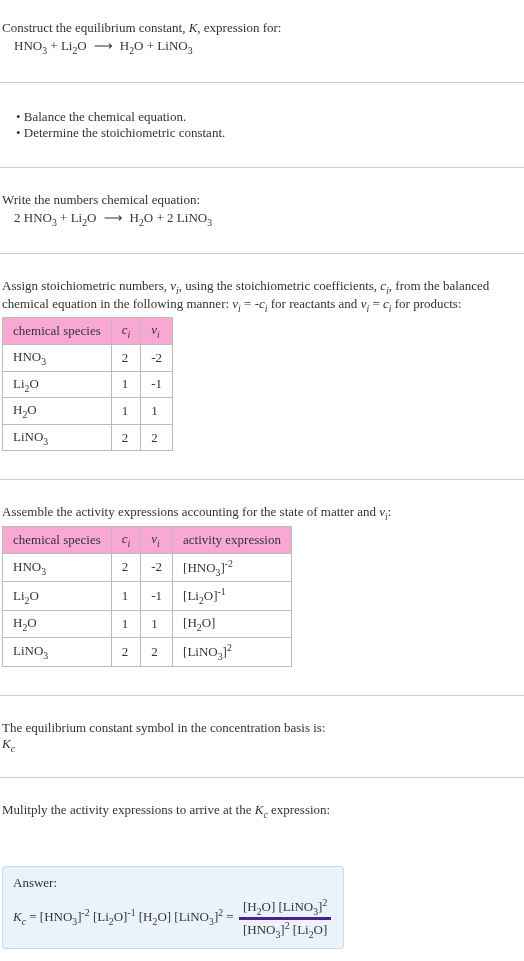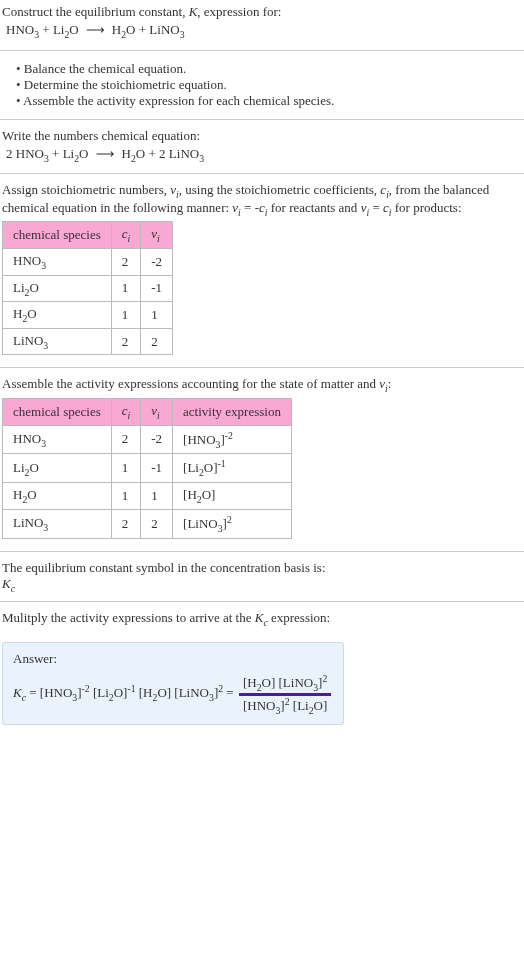--- a/index.html
+++ b/index.html
@@ -5,30 +5,30 @@
     body {
       font-family: Georgia, 'Times New Roman', serif;
       font-size: 13px;
       color: #333;
       margin: 0;
       padding: 0;
       width: 524px;
       background: #fff;
     }
     .section {
-      padding: 4px 2px;
+      padding: 20px 2px;
     }
     .hr {
       border: none;
       border-top: 1px solid #ccc;
       margin: 4px 0;
     }
     .equation {
       font-size: 13px;
-      margin: 2px 4px;
+      margin: 2px 12px;
     }
     .sub {
       vertical-align: sub;
       font-size: 0.75em;
     }
     .sup {
       vertical-align: super;
       font-size: 0.75em;
     }
     .italic {
@@ -102,22 +102,21 @@
   </div>
   <div class="equation">
     HNO<span class="sub">3</span> + Li<span class="sub">2</span>O <span class="arrow">⟶</span> H<span class="sub">2</span>O + LiNO<span class="sub">3</span>
   </div>
 </div>
 <hr class="hr">
 
 <div class="section">
   <ul class="plan">
     <li>Balance the chemical equation.</li>
-    <li>Determine the stoichiometric equation.</li>
-    <li>Assemble the activity expression for each chemical species.</li>
+    <li>Determine the stoichiometric constant.</li>
   </ul>
 </div>
 <hr class="hr">
 
 <div class="section">
   <div>Write the numbers chemical equation:</div>
   <div class="equation">
     2 HNO<span class="sub">3</span> + Li<span class="sub">2</span>O <span class="arrow">⟶</span> H<span class="sub">2</span>O + 2 LiNO<span class="sub">3</span>
   </div>
 </div>

